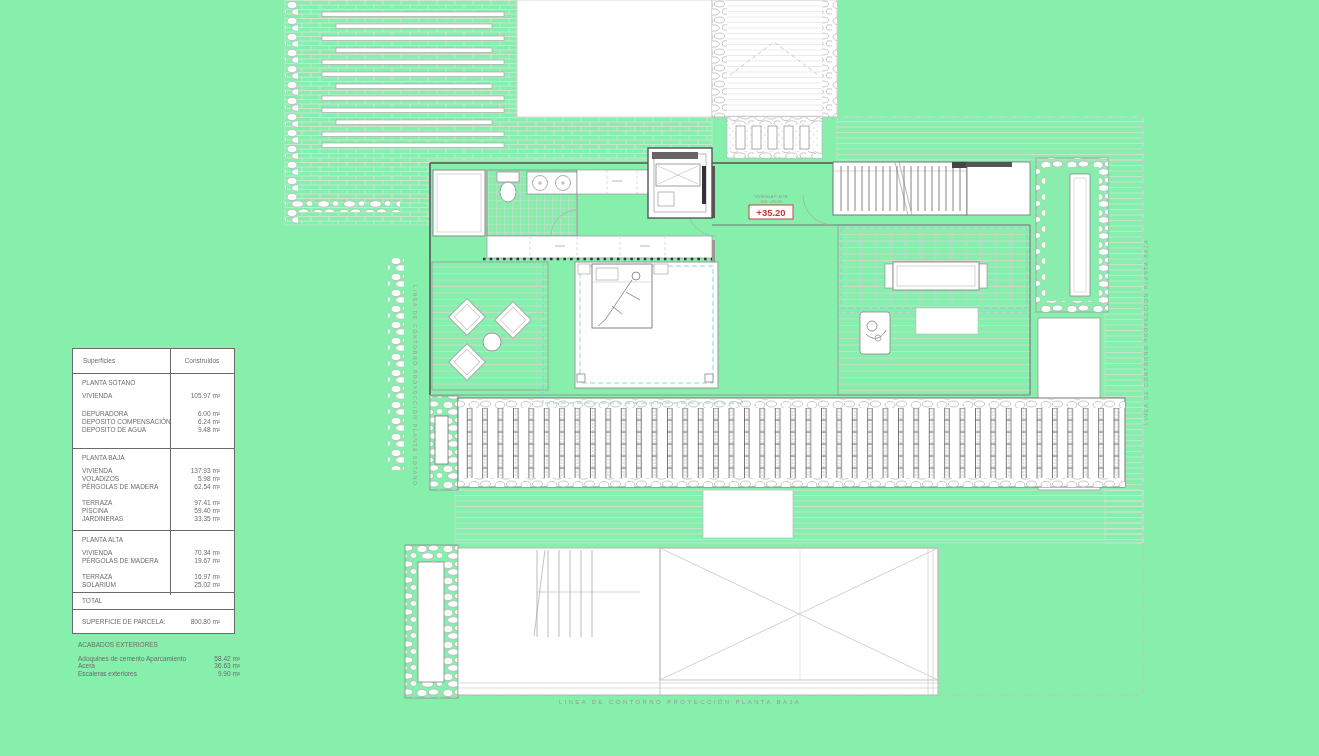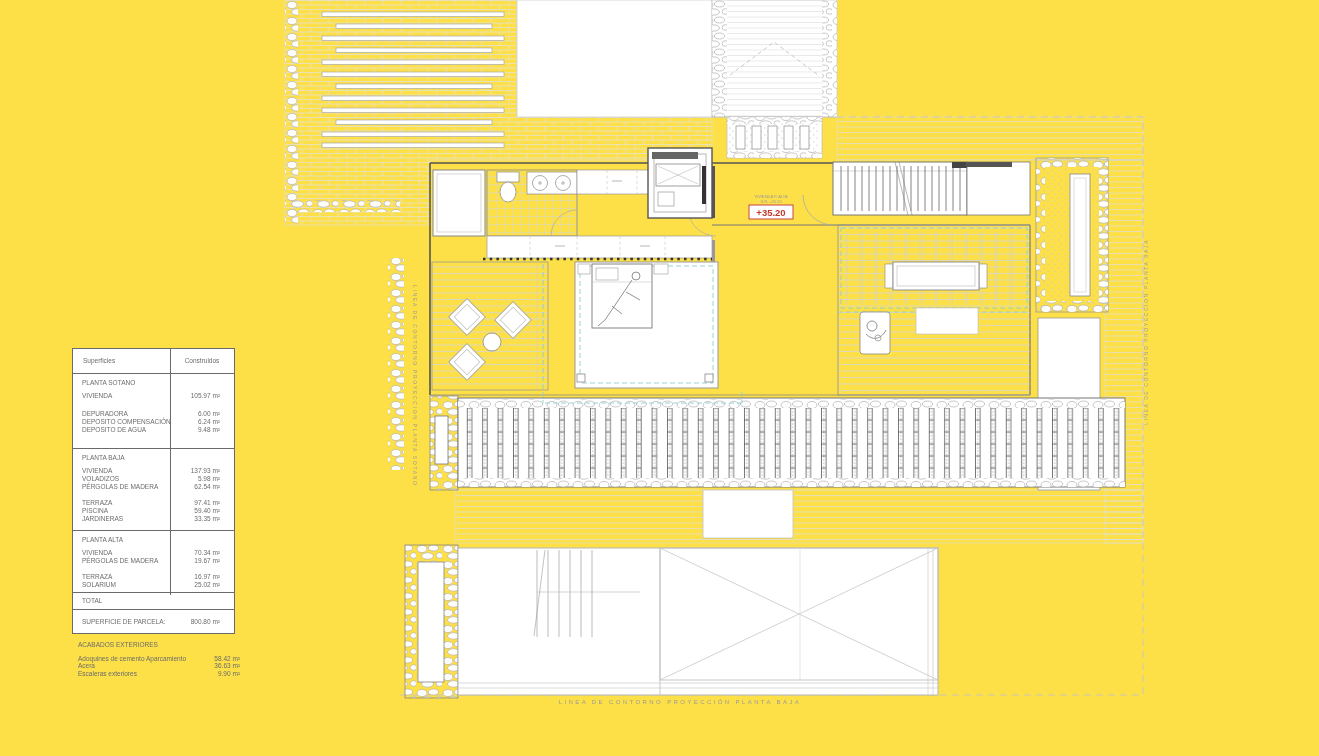--- a/index.html
+++ b/index.html
@@ -1,16 +1,16 @@
 <!DOCTYPE html>
 <html><head>
 <meta charset="utf-8">
 <style>
   html,body{margin:0;padding:0;background:#fff;}
-  #stage{position:relative;width:1319px;height:756px;background:#fde047;overflow:hidden;
+  #stage{position:relative;width:1319px;height:756px;background:#86efac;overflow:hidden;
          font-family:"Liberation Sans",sans-serif;color:#5f5f5f;}
   svg text{font-family:"Liberation Sans",sans-serif;}
 
   
   .area-table{position:absolute;left:72px;top:348px;width:163px;height:286px;
     border:1px solid #6a6a6a;background:#fff;font-size:6.5px;line-height:8px;
     color:#6b6b6b;box-sizing:border-box;}
   .col-divider{position:absolute;left:97px;top:0;width:1px;height:246px;background:#6a6a6a;}
   .at-header{height:24px;display:flex;align-items:center;border-bottom:1px solid #6a6a6a;}
   .at-header .hl{width:97px;padding-left:10px;box-sizing:border-box;}

